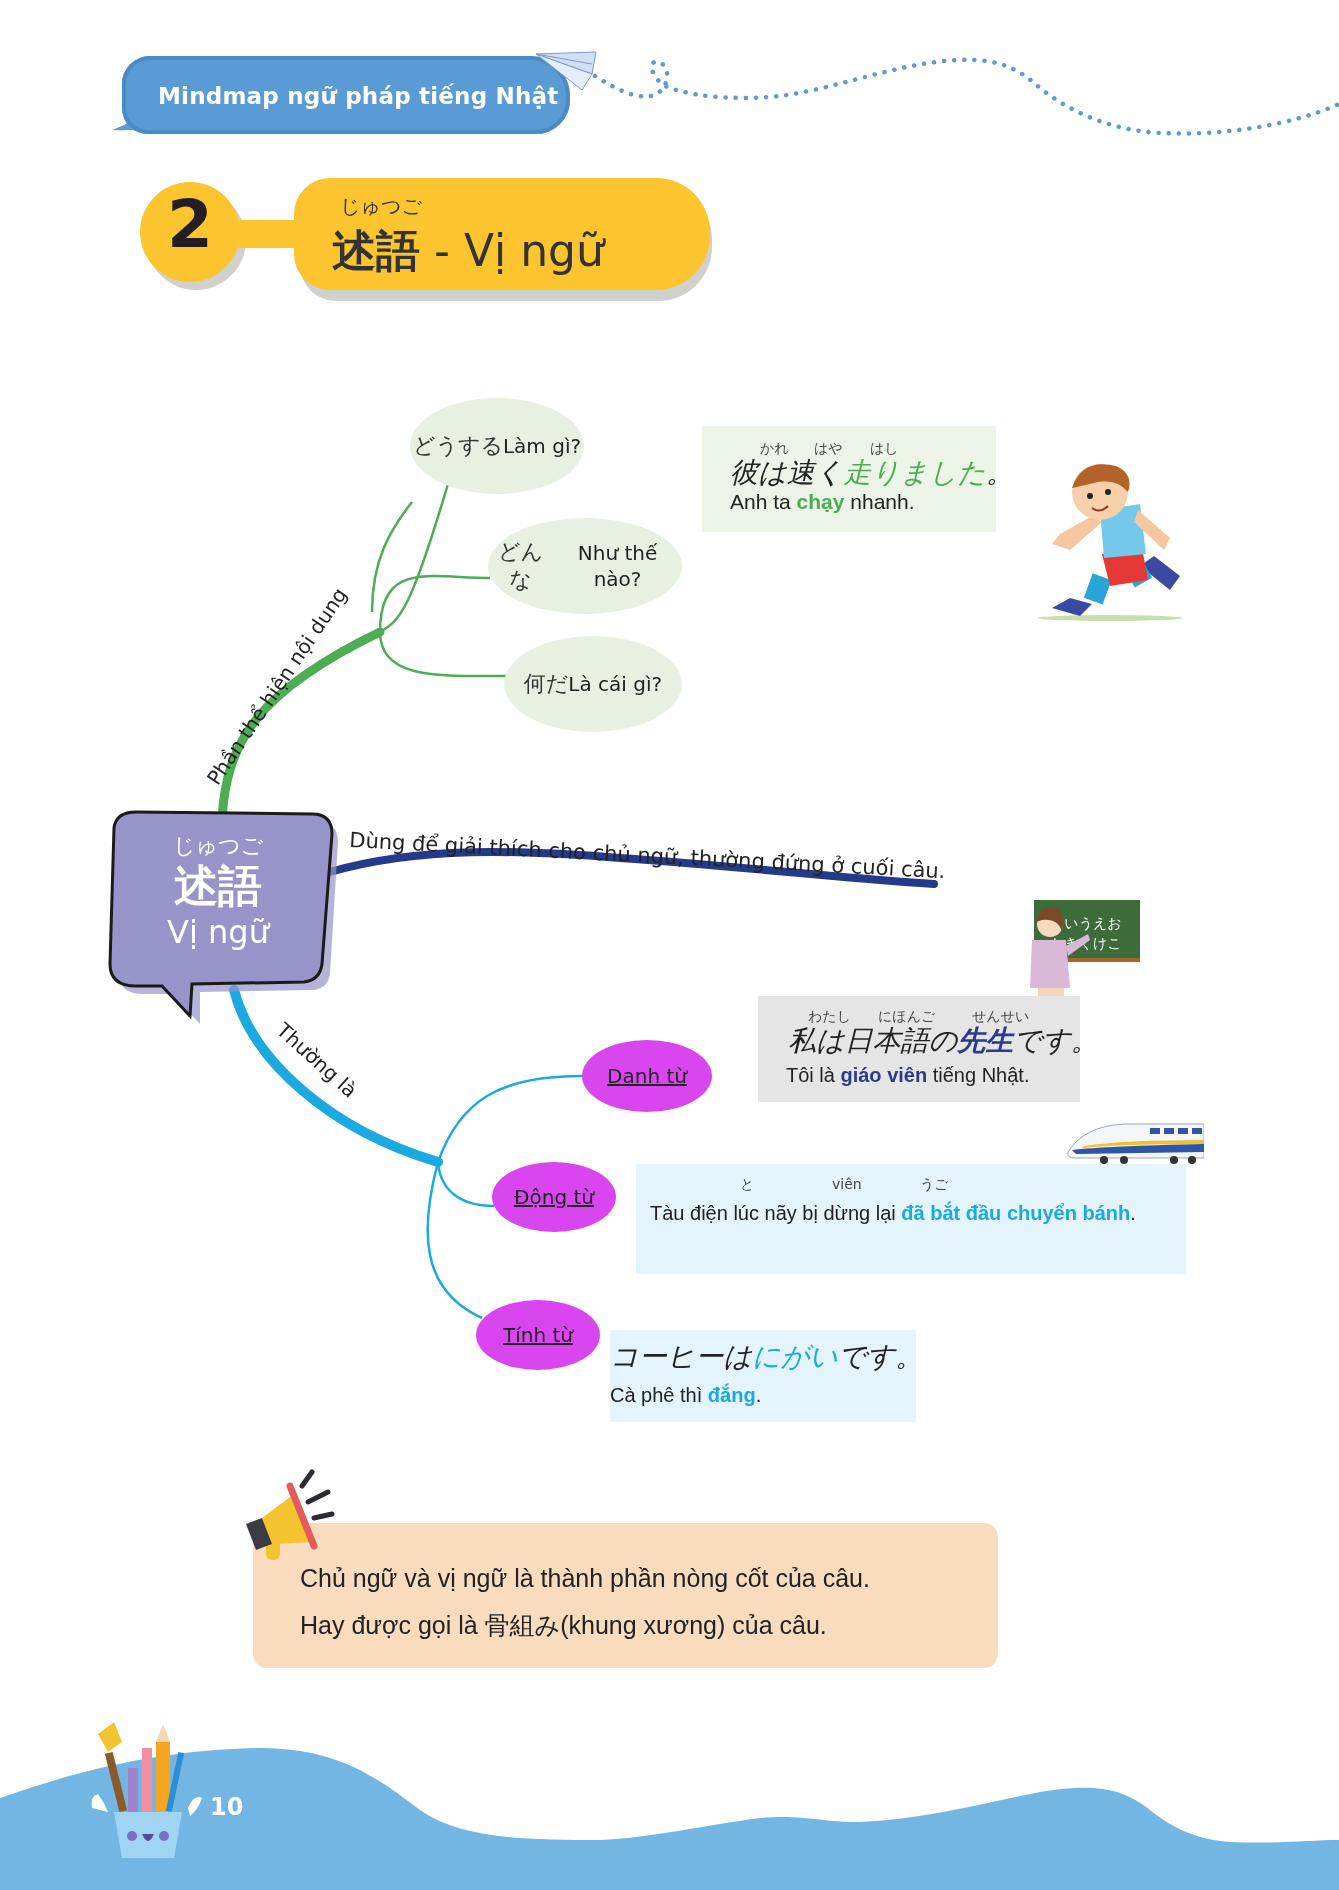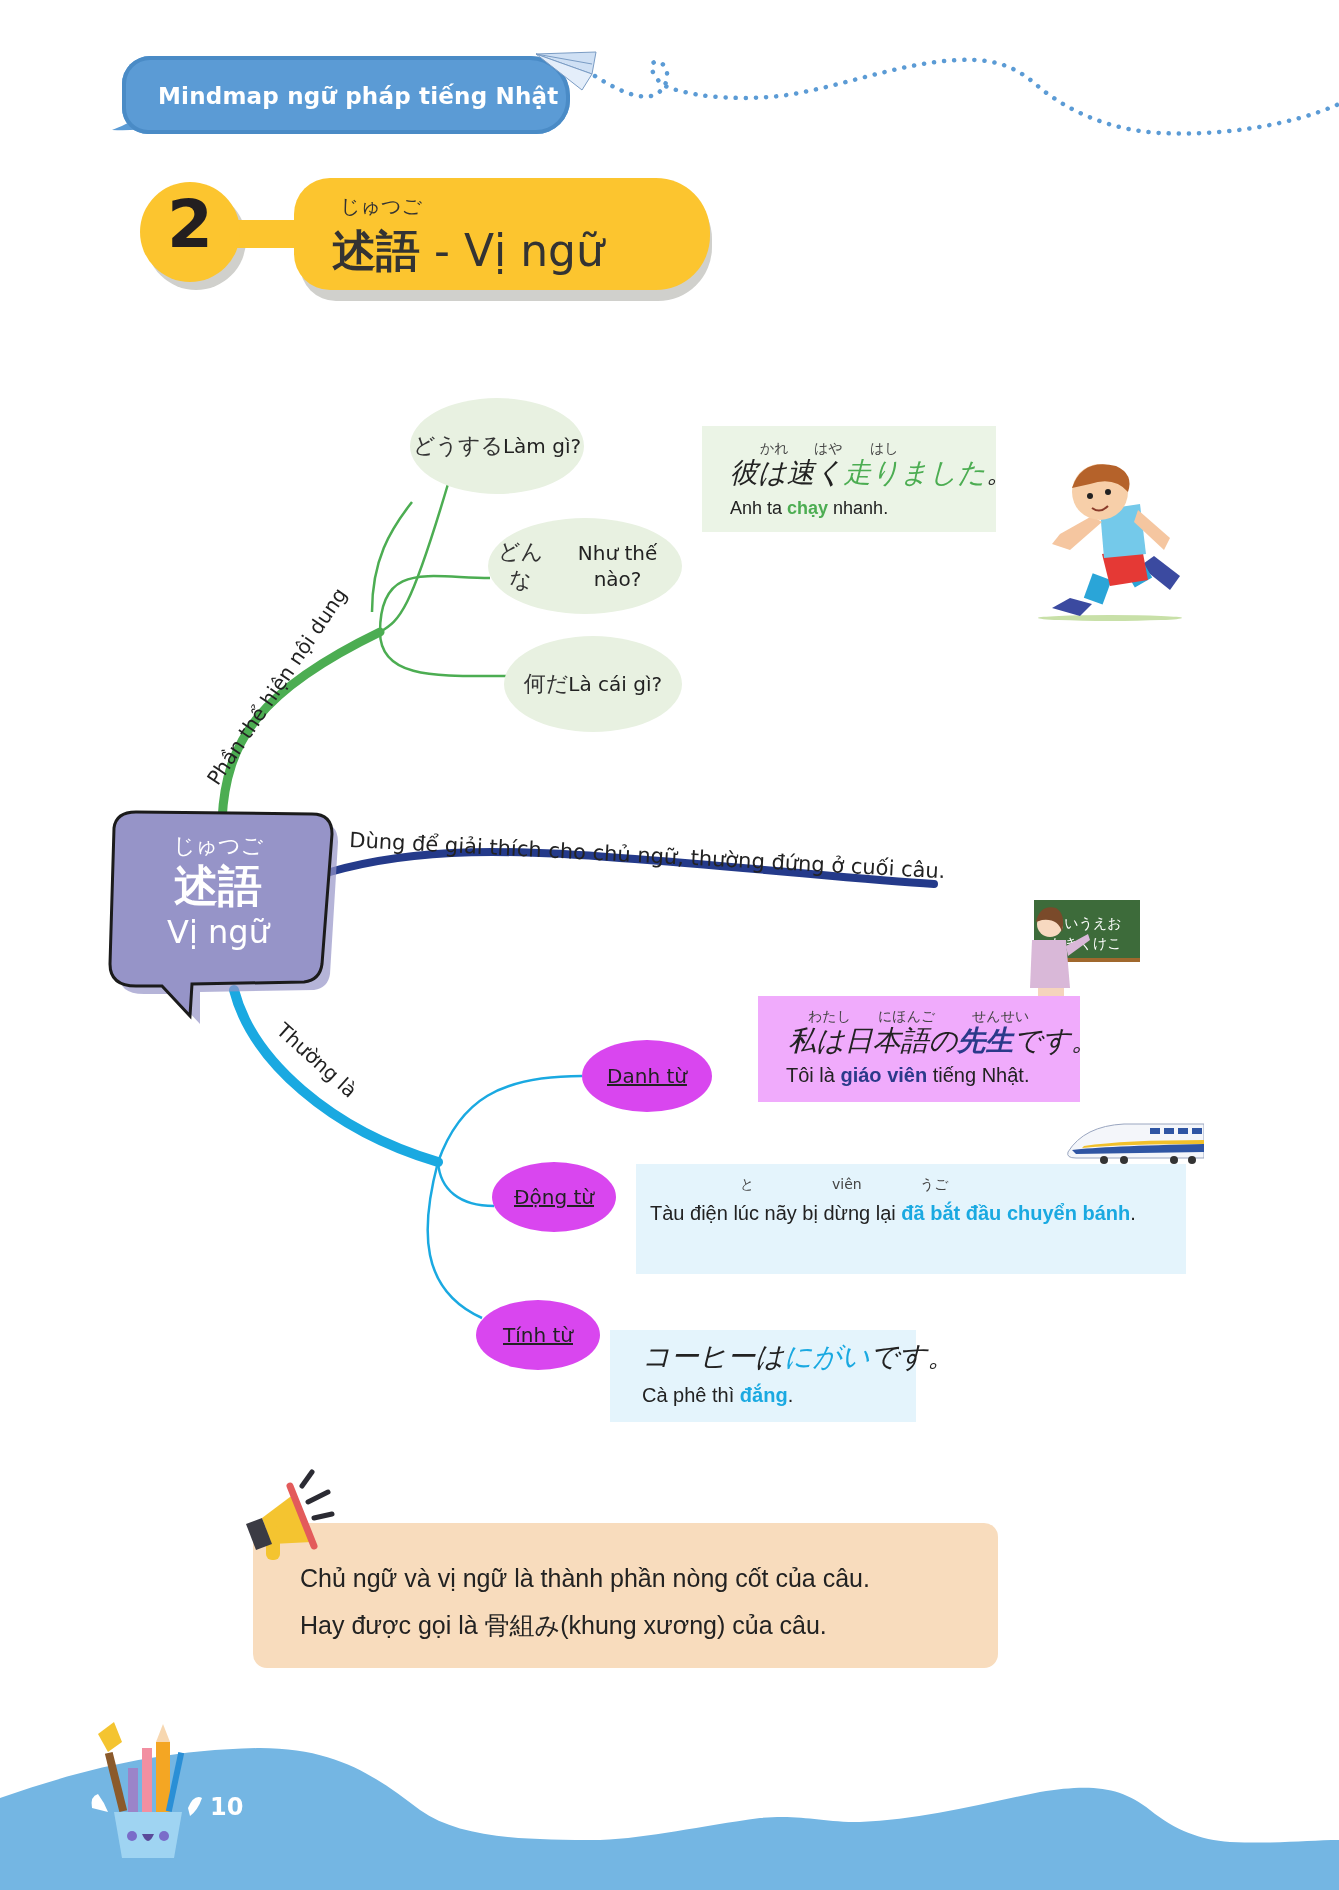--- a/index.html
+++ b/index.html
@@ -35,26 +35,26 @@
     text-align: center; font-family: "DejaVu Sans", sans-serif; color: #222;
   }
   .bubble.green { background: #e8f1e1; }
   .bubble.blue { background: #d946ef; text-decoration: underline; }
   .bubble .jp { font-size: 22px; line-height: 28px; color: #333; }
   .bubble .vi { font-size: 20px; line-height: 26px; }
 
   
   .ex { padding: 0 28px; }
   .ex.green { background: #ebf4e6; }
-  .ex.purple { background: #f0abfc; }
+  .ex.purple { background: #e5e5e5; }
   .ex.blue { background: #e4f4fc; }
   .ex .ruby-row { position: relative; height: 16px; font-size: 14px; color: #444; }
   .ex .ruby-row span { position: absolute; top: 0; white-space: nowrap; }
   .ex .jp { font-family: "DejaVu Serif", serif; font-size: 28px; color: #222; white-space: nowrap; line-height: 34px; font-style: italic; }
-  .ex .vi { font-family: "Liberation Sans", sans-serif; font-size: 18px; color: #222; white-space: nowrap; margin-top: 8px; }
+  .ex .vi { font-family: "Liberation Sans", sans-serif; font-size: 21px; color: #222; white-space: nowrap; }
   .hl-green { color: #4cad52; }
   .hl-navy { color: #2b3a8a; font-weight: bold; }
   .hl-cyan { color: #1aa9e1; }
   .bold { font-weight: bold; }
 
   
   .center-text { left: 118px; top: 832px; width: 200px; text-align: center; color: #fff; }
   .center-text .r { font-size: 22px; line-height: 28px; }
   .center-text .k { font-size: 44px; line-height: 52px; font-weight: bold; font-family: "DejaVu Serif", serif; }
   .center-text .v { font-size: 32px; line-height: 40px; }
@@ -215,21 +215,21 @@
 
 <div class="abs ex blue" style="left:636px;top:1164px;width:550px;height:110px;padding-left:14px;padding-top:12px;">
   <div class="ruby-row">
     <span style="left:90px;">と</span>
     <span style="left:182px;">viên</span>
     <span style="left:270px;">うご</span>
   </div>
   <div class="vi" style="font-size:20px;margin-top:10px;"><span>Tàu điện lúc nãy bị dừng lại </span><span class="hl-cyan bold">đã bắt đầu chuyển bánh</span><span>.</span></div>
 </div>
 
-<div class="abs ex blue" style="left:610px;top:1330px;width:306px;height:92px;padding-left:32px;padding-top:10px;">
+<div class="abs ex blue" style="left:610px;top:1330px;width:306px;height:92px;padding-left:0;padding-top:10px;">
   <div class="jp"><span>コーヒーは</span><span class="hl-cyan">にがい</span><span>です。</span></div>
   <div class="vi" style="font-size:20px;margin-top:10px;"><span>Cà phê thì </span><span class="hl-cyan bold">đắng</span><span>.</span></div>
 </div>
 
 <div class="abs note"></div>
 <svg class="abs" style="left:240px;top:1466px;" width="100" height="100" viewBox="0 0 100 100">
   <line x1="62" y1="20" x2="72" y2="6" stroke="#2b2b33" stroke-width="5" stroke-linecap="round"></line>
   <line x1="68" y1="36" x2="88" y2="26" stroke="#2b2b33" stroke-width="5" stroke-linecap="round"></line>
   <line x1="74" y1="52" x2="92" y2="48" stroke="#2b2b33" stroke-width="5" stroke-linecap="round"></line>
   <polygon points="22,52 54,28 72,76 32,78" fill="#f4c430"></polygon>

